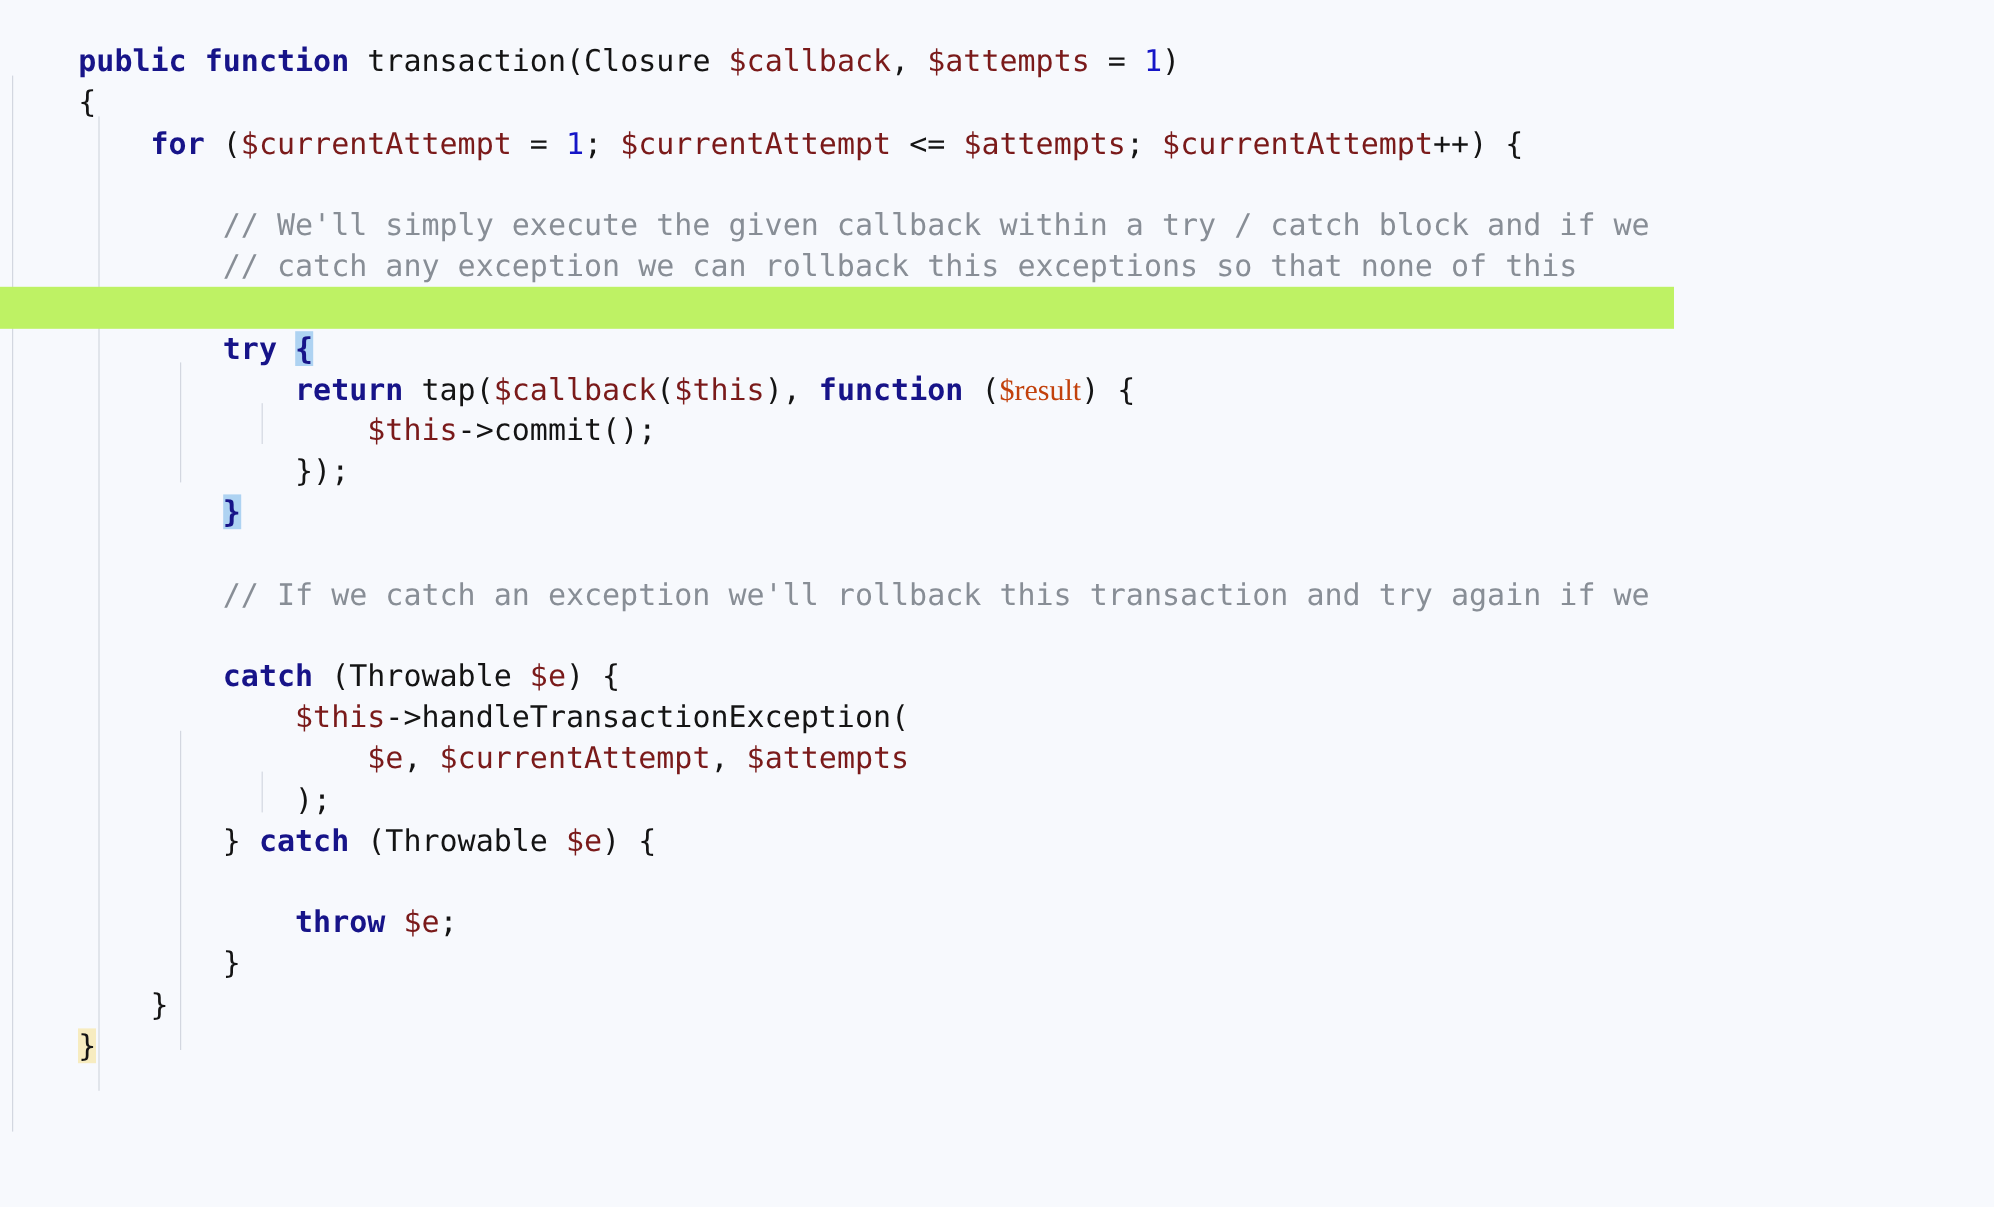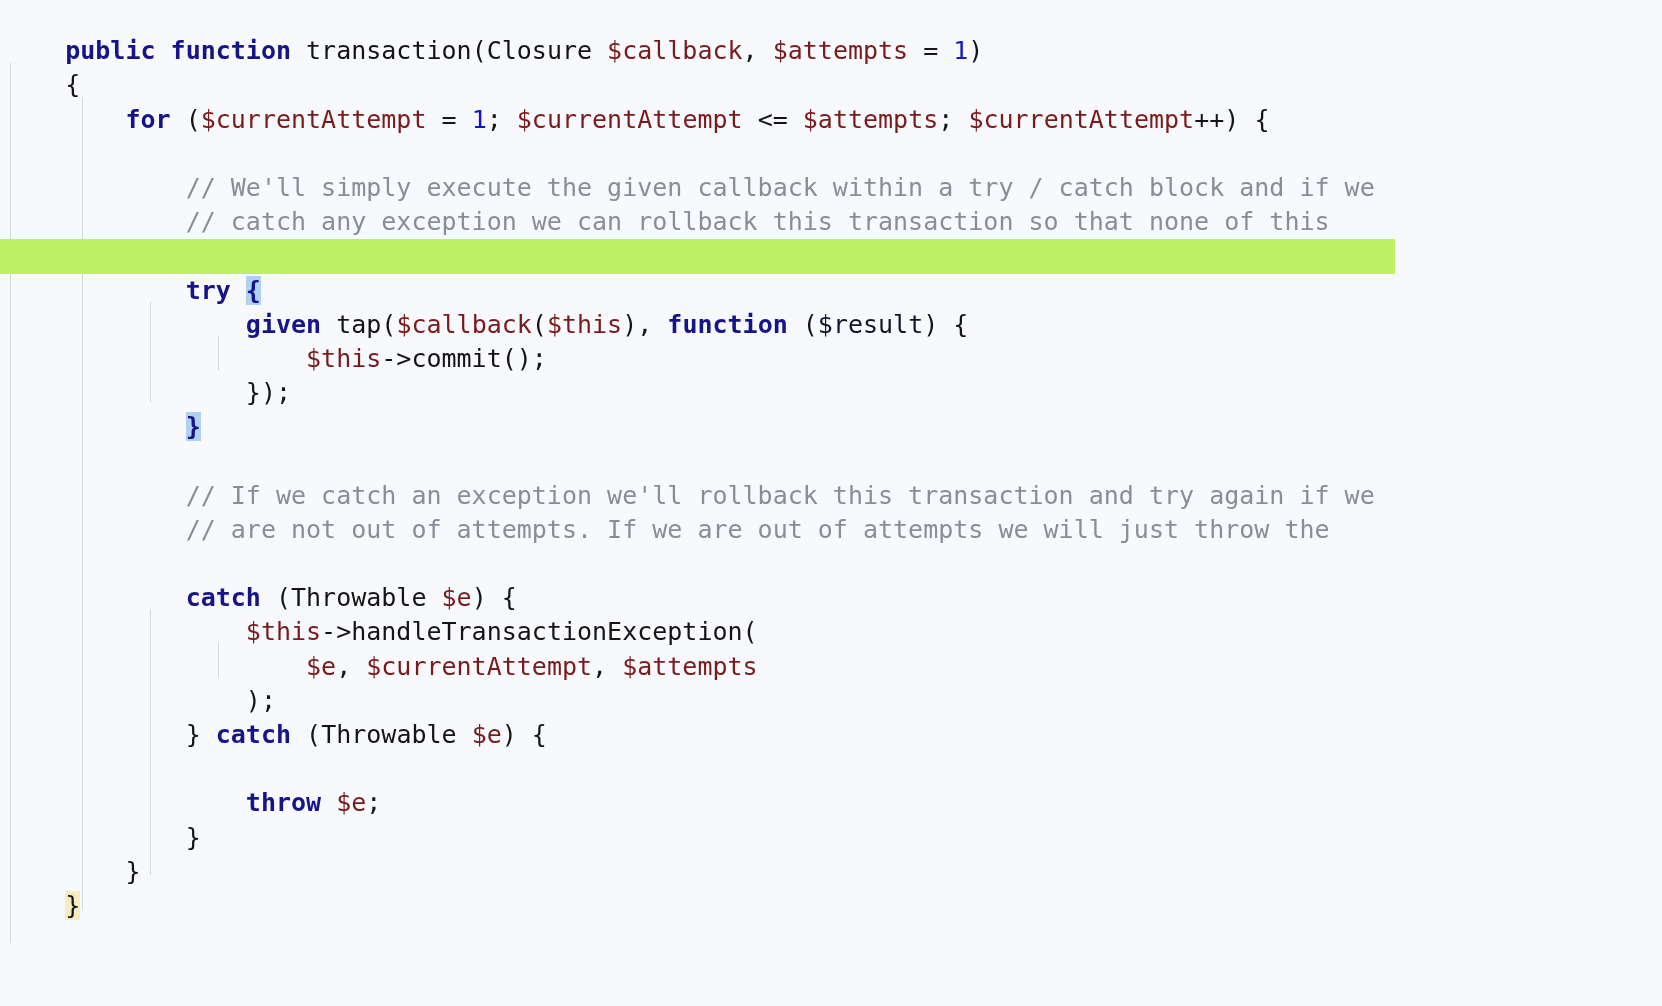--- a/index.html
+++ b/index.html
@@ -46,21 +46,21 @@
   .code-line.current {
     background: #bef264;
   }
 
   
   .kw      { color: #171489; font-weight: bold; }
   .var     { color: #7a1a1a; }
   .num     { color: #1515c7; }
   .cmt     { color: #888e96; }
   .plain   { color: #141414; }
-  .muted   { color: #0f172a; }
+  .muted   { color: #c2410c; font-family: Liberation Serif, serif; }
   .brace-hl{ background: #aed3f2; }
   .brace-box { background: #f7ecc0; }
 </style>
 </head>
 <body>
 
 <div id="editor">
 
   <div class="guide" style="left:10px; top:63px; height:880px;"></div>
   <div class="guide" style="left:82px; top:97px; height:812px;"></div>
@@ -82,56 +82,53 @@
   </div>
 
 
   <div class="code-line"></div>
 
   <div class="code-line">
     <span class="plain">        </span><span class="cmt">// We'll simply execute the given callback within a try / catch block and if we</span>
   </div>
 
   <div class="code-line">
-    <span class="plain">        </span><span class="cmt">// catch any exception we can rollback this transaction so that none of this</span>
+    <span class="plain">        </span><span class="cmt">// catch any exception we can rollback this exceptions so that none of this</span>
   </div>
 
   <div class="code-line">
     <span class="plain">        </span><span class="cmt">// gets actually persisted to a database or stored in a permanent fashion.</span>
   </div>
 
   <div class="code-line current">
     <span class="plain">        </span><span class="kw">try</span><span class="plain"> </span><span class="kw brace-hl">{</span>
   </div>
 
   <div class="code-line">
-    <span class="plain">            </span><span class="kw">given</span><span class="plain"> tap(</span><span class="var">$callback</span><span class="plain">(</span><span class="var">$this</span><span class="plain">), </span><span class="kw">function</span><span class="plain"> (</span><span class="muted">$result</span><span class="plain">) {</span>
+    <span class="plain">            </span><span class="kw">return</span><span class="plain"> tap(</span><span class="var">$callback</span><span class="plain">(</span><span class="var">$this</span><span class="plain">), </span><span class="kw">function</span><span class="plain"> (</span><span class="muted">$result</span><span class="plain">) {</span>
   </div>
 
   <div class="code-line">
     <span class="plain">                </span><span class="var">$this</span><span class="plain">-&gt;commit();</span>
   </div>
 
   <div class="code-line">
     <span class="plain">            </span><span class="plain">});</span>
   </div>
 
   <div class="code-line">
     <span class="plain">        </span><span class="kw brace-hl">}</span>
   </div>
 
   <div class="code-line"></div>
 
   <div class="code-line">
     <span class="plain">        </span><span class="cmt">// If we catch an exception we'll rollback this transaction and try again if we</span>
   </div>
 
-  <div class="code-line">
-    <span class="plain">        </span><span class="cmt">// are not out of attempts. If we are out of attempts we will just throw the</span>
-  </div>
 
   <div class="code-line">
     <span class="plain">        </span>
   </div>
 
   <div class="code-line">
     <span class="plain">        </span><span class="kw">catch</span><span class="plain"> (Throwable </span><span class="var">$e</span><span class="plain">) {</span>
   </div>
 
   <div class="code-line">

